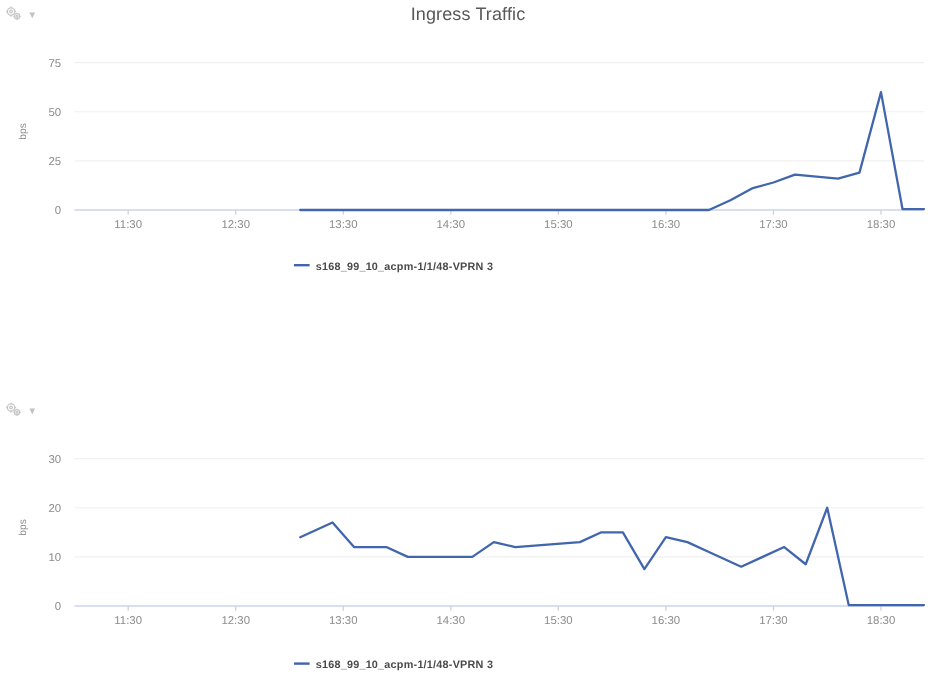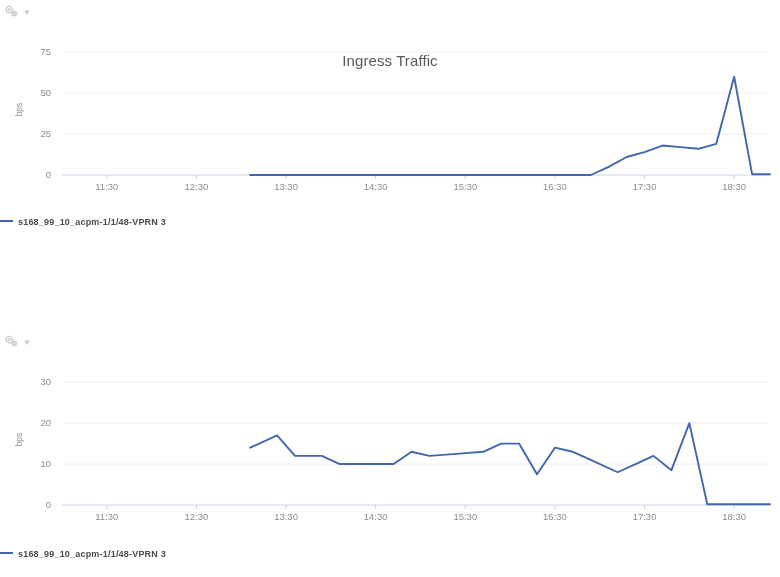--- a/index.html
+++ b/index.html
@@ -46,37 +46,36 @@
   .chart-title {
     position: absolute;
     left: 0;
     top: 4px;
     width: 780px;
     text-align: center;
     font-size: 15px;
     font-weight: 400;
     color: #58595b;
     letter-spacing: .1px;
-    margin-top: 48px;
   }
 
   .plot-wrap {
     position: absolute;
     left: 0;
     top: 28px;
     width: 780px;
     height: 165px;
   }
   .plot-svg { display: block; }
 
   .legend {
     position: absolute;
     left: 0;
     width: 656px;
-    text-align: left;
+    text-align: center;
     font-size: 9px;
     font-weight: bold;
     color: #4a4a4a;
     letter-spacing: .2px;
   }
   #legend-ingress { top: 216px; }
   #legend-egress  { top: 218px; }
   .legend-swatch {
     display: inline-block;
     width: 13px;

